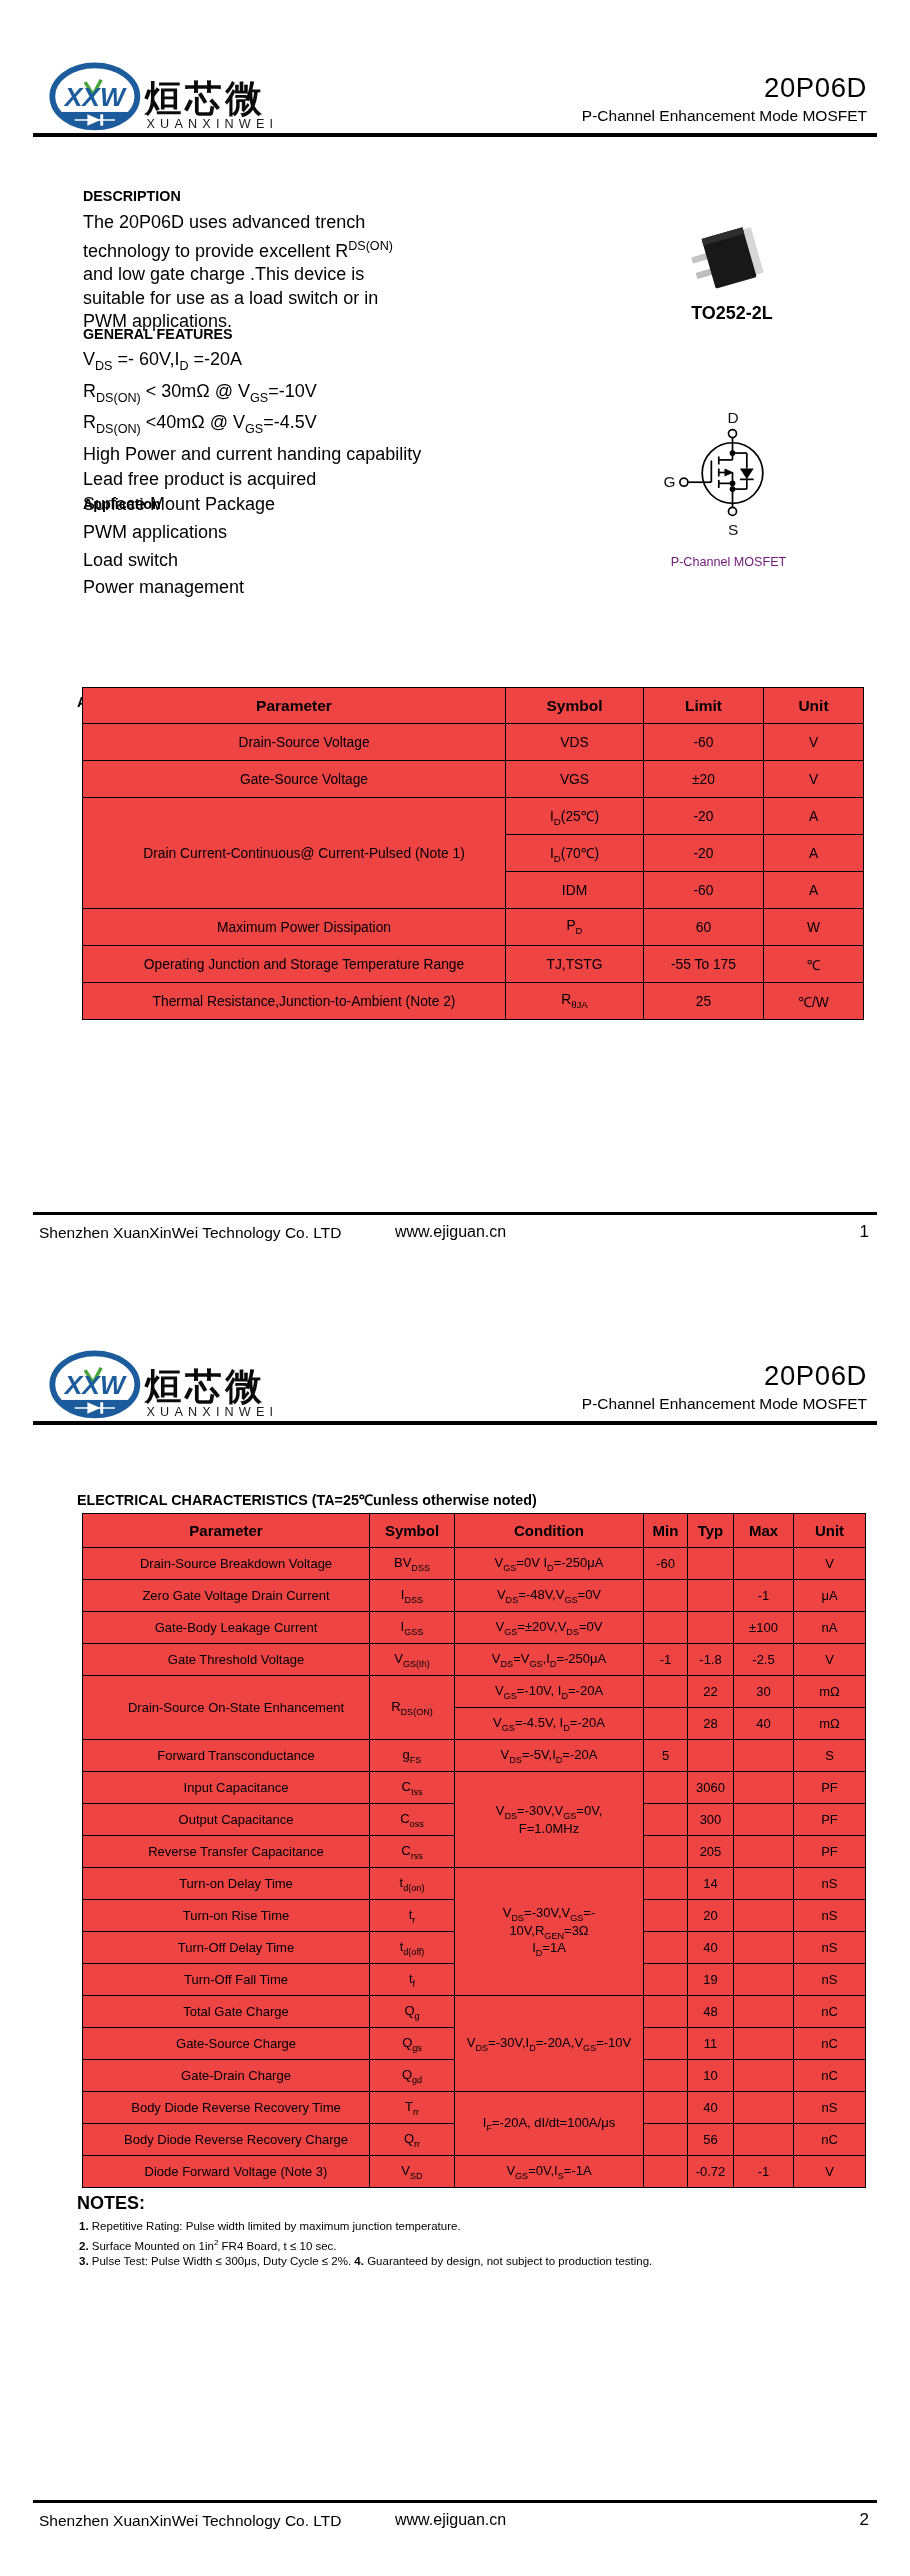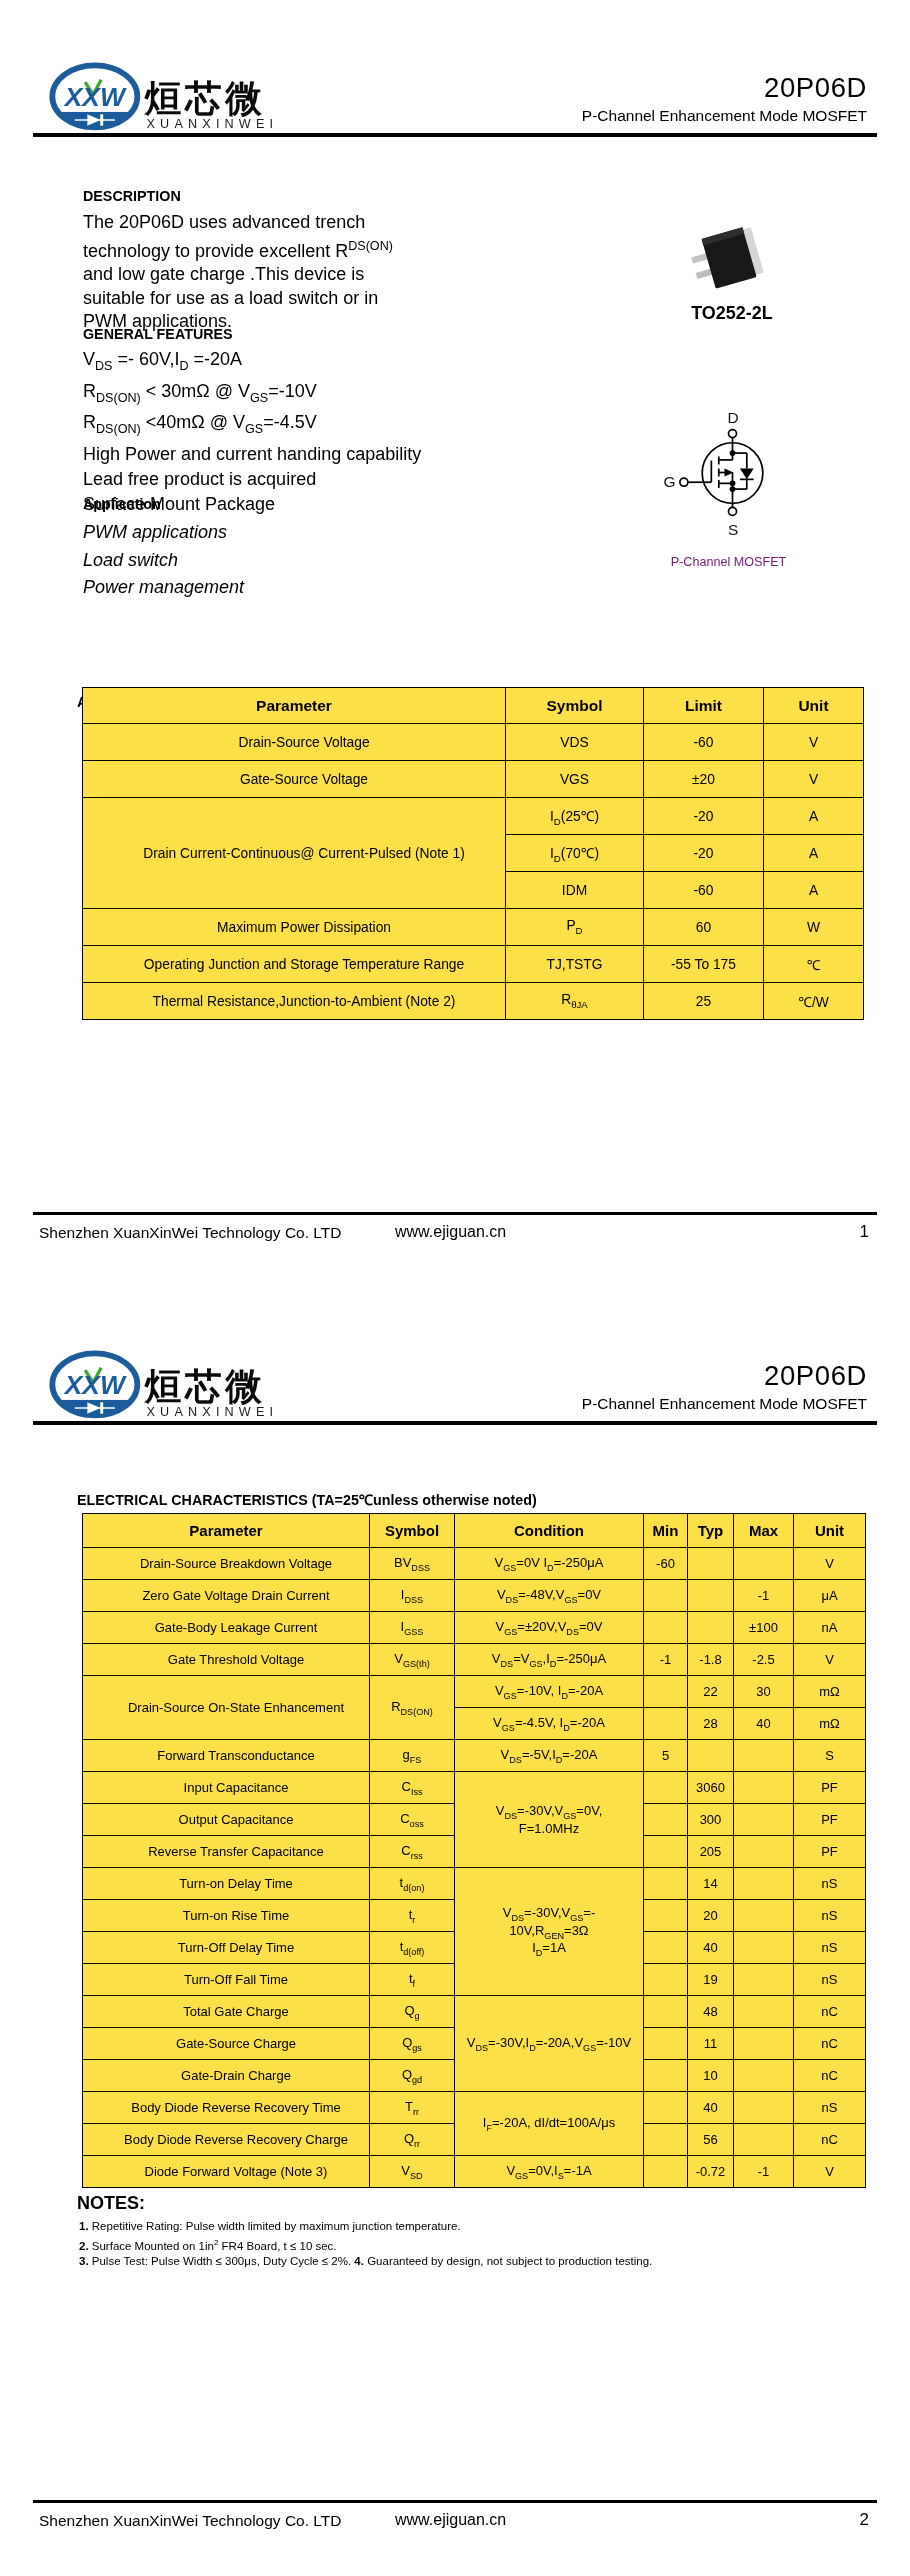--- a/index.html
+++ b/index.html
@@ -17,34 +17,34 @@
   .ftr-line { position: absolute; left: 33px; top: 1212px; width: 844px; height: 3.4px; background: #000; }
   .ftr-company { position: absolute; left: 39px; top: 1224px; font-size: 15.5px; }
   .ftr-site { position: absolute; left: 395px; top: 1223px; font-size: 16px; }
   .ftr-page { position: absolute; right: 41px; top: 1222px; font-size: 17px; }
 
   
   .sec-head { position: absolute; left: 83px; font-size: 14.3px; font-weight: bold; }
   .lines { position: absolute; left: 83px; font-size: 18px; }
   #desc-lines { top: 211px; line-height: 23.5px; width: 344px; }
   #feat-lines { top: 347px; line-height: 25px; width: 367px; }
-  #app-lines  { top: 519px; line-height: 27.5px; width: 344px; font-style: italic; }
+  #app-lines  { top: 519px; line-height: 27.5px; width: 344px; }
   sub { font-size: 70%; } sup { font-size: 70%; }
 
   
   .pkg-svg { position: absolute; left: 683px; top: 224px; }
   .pkg-name { position: absolute; left: 663px; top: 303px; width: 138px; text-align: center;
               font-size: 18px; font-weight: bold; }
   .sym-svg { position: absolute; left: 657px; top: 407px; }
   .sym-caption { position: absolute; left: 657px; top: 555px; width: 143px; text-align: center;
                  font-size: 12.6px; color: #701a75; }
 
   
   .tbl-title { position: absolute; left: 77px; font-size: 14.3px; font-weight: bold; }
-  table { border-collapse: collapse; table-layout: fixed; position: absolute; background: #fde047; }
+  table { border-collapse: collapse; table-layout: fixed; position: absolute; background: #ef4444; }
   th, td { border: 1.7px solid #000; text-align: center; font-weight: normal; overflow: hidden; }
   th { font-weight: bold; }
   td.al { text-align: center; padding-left: 20px; }
   #amr-table { left: 82px; top: 687px; width: 782px; }
   #amr-table th { height: 36px; font-size: 15.5px; }
   #amr-table td { height: 37px; font-size: 13.8px; }
   #ec-table { left: 82px; top: 225px; width: 783px; }
   #ec-table th { height: 34px; font-size: 15px; }
   #ec-table td { height: 32px; font-size: 13px; }
 

